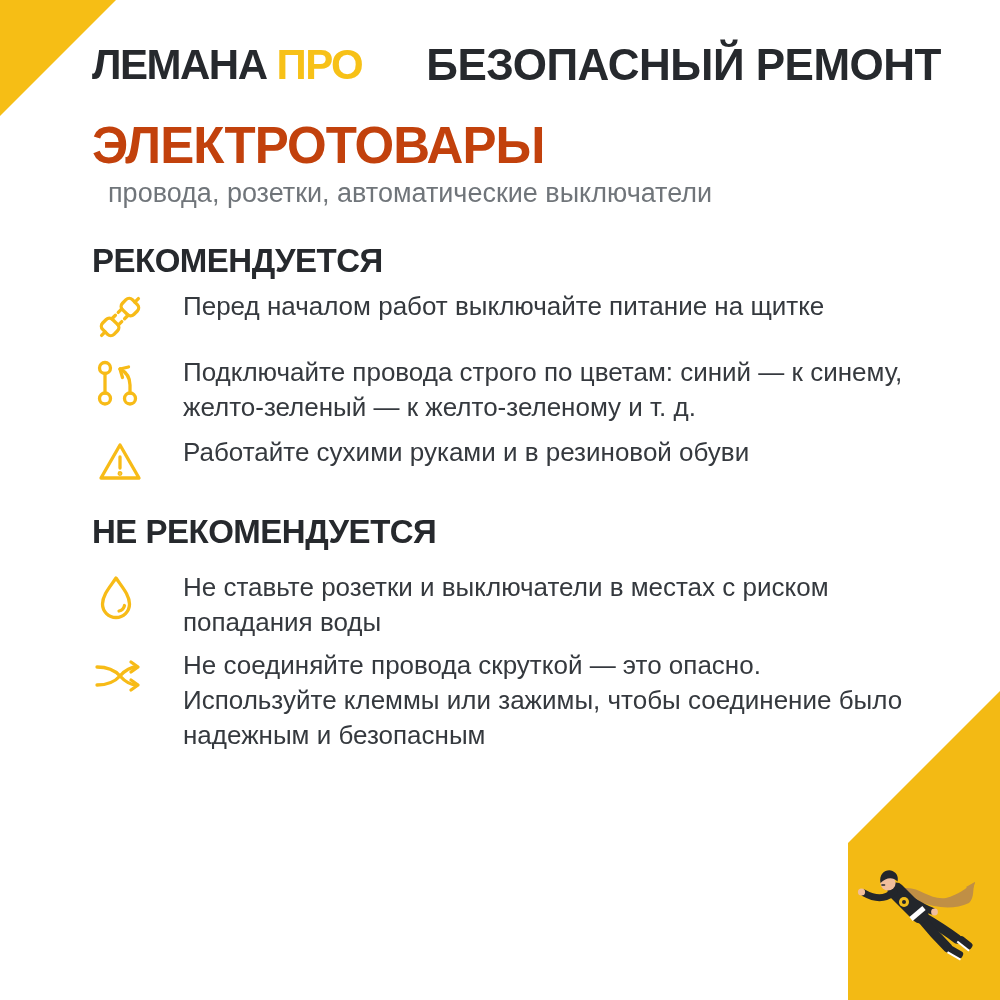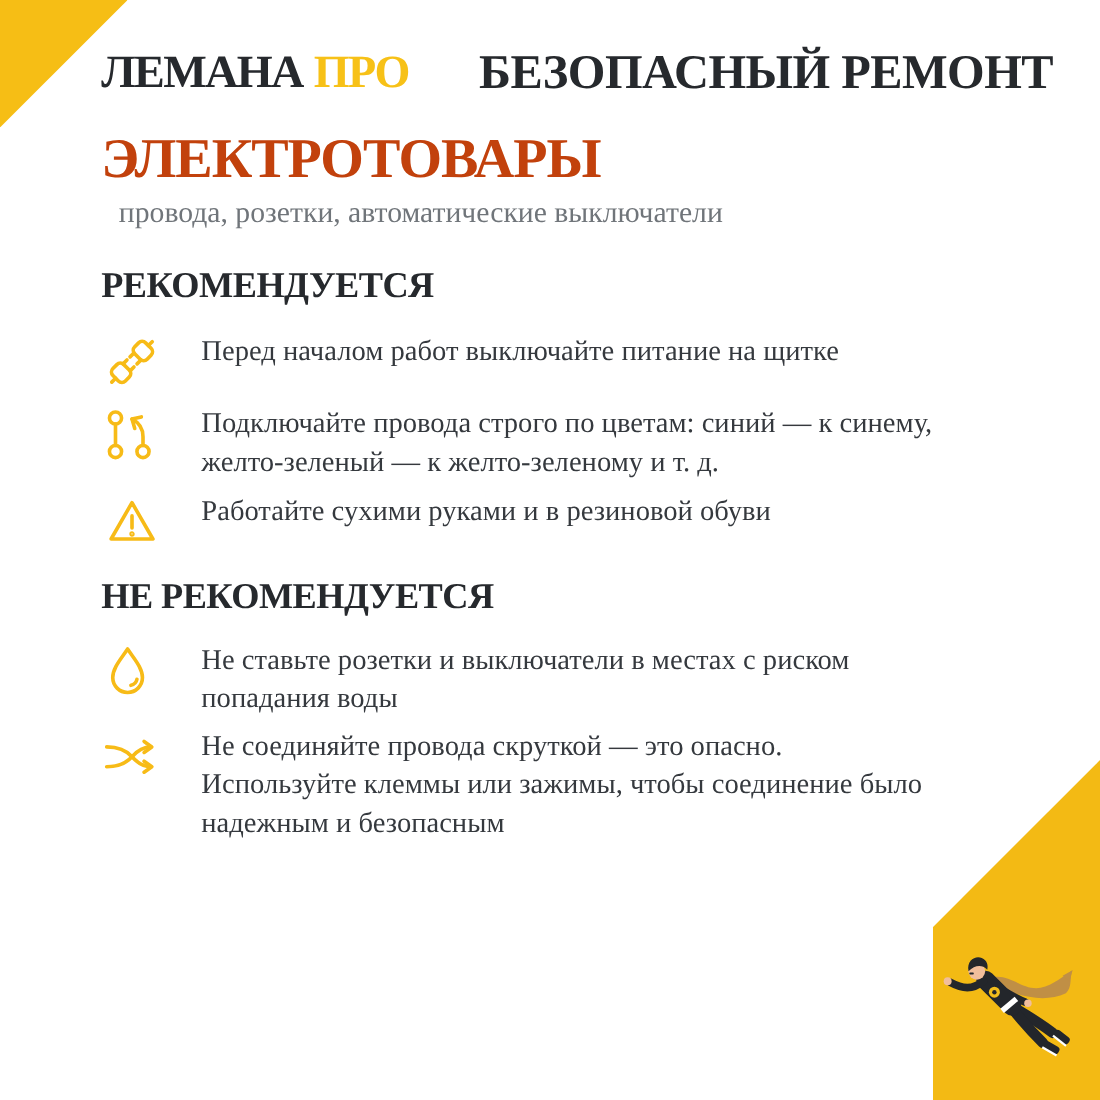--- a/index.html
+++ b/index.html
@@ -4,21 +4,20 @@
 <style>
   * { margin: 0; padding: 0; box-sizing: border-box; }
   html, body { background: #ffffff; }
   body { font-family: "Liberation Sans", sans-serif; }
   .page {
     position: relative;
     width: 1000px;
     height: 1000px;
     background: #ffffff;
     overflow: hidden;
-    font-family: Liberation Serif, serif;
   }
   
   .corner-tl {
     position: absolute; left: 0; top: 0;
     width: 116px; height: 116px;
     background: #F6BE15;
     clip-path: polygon(0 0, 100% 0, 0 100%);
   }
   .corner-br {
     position: absolute; left: 848px; top: 691px;
@@ -49,21 +48,21 @@
     font-size: 27px; font-weight: 400;
     color: #70757A;
     margin-left: 16px;
   }
   
   .content { position: absolute; left: 92px; top: 244px; width: 835px; }
   .section-heading {
     font-size: 33px; font-weight: 900; letter-spacing: -0.5px;
     color: #26292D; line-height: 1;
   }
-  .section-recommended .section-heading { margin-bottom: 24px; }
+  .section-recommended .section-heading { margin-bottom: 12px; }
   .section-not-recommended { margin-top: 24px; }
   .section-not-recommended .section-heading { margin-bottom: 22px; }
   .item-row { display: flex; margin-bottom: 10px; }
   .section-not-recommended .item-row { margin-bottom: 8px; }
   .item-icon {
     flex: 0 0 58px; width: 58px; height: 56px;
     display: flex; align-items: center; justify-content: flex-start;
   }
   .item-icon svg { display: block; }
   .item-text {

